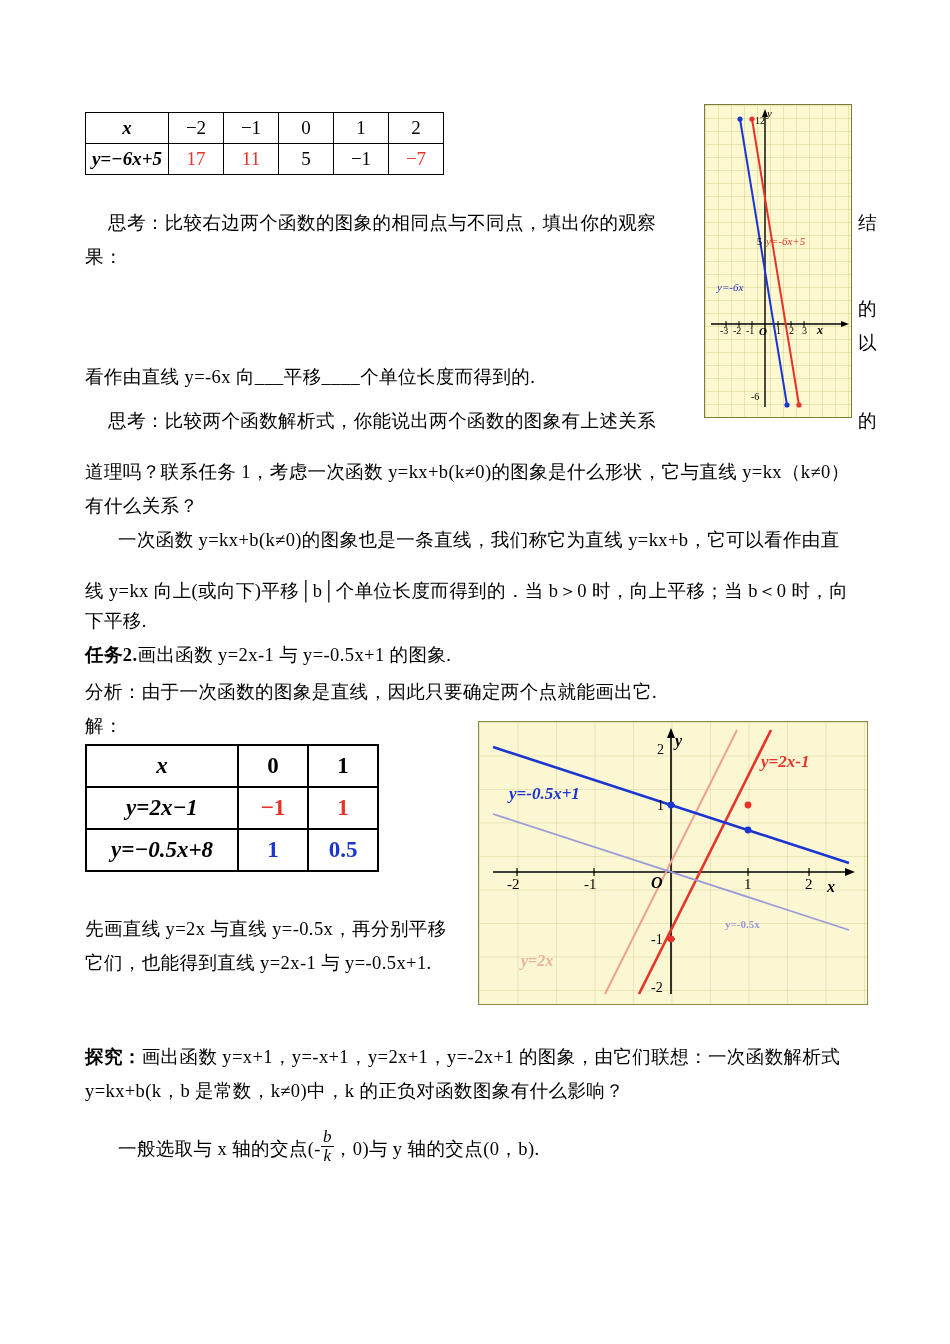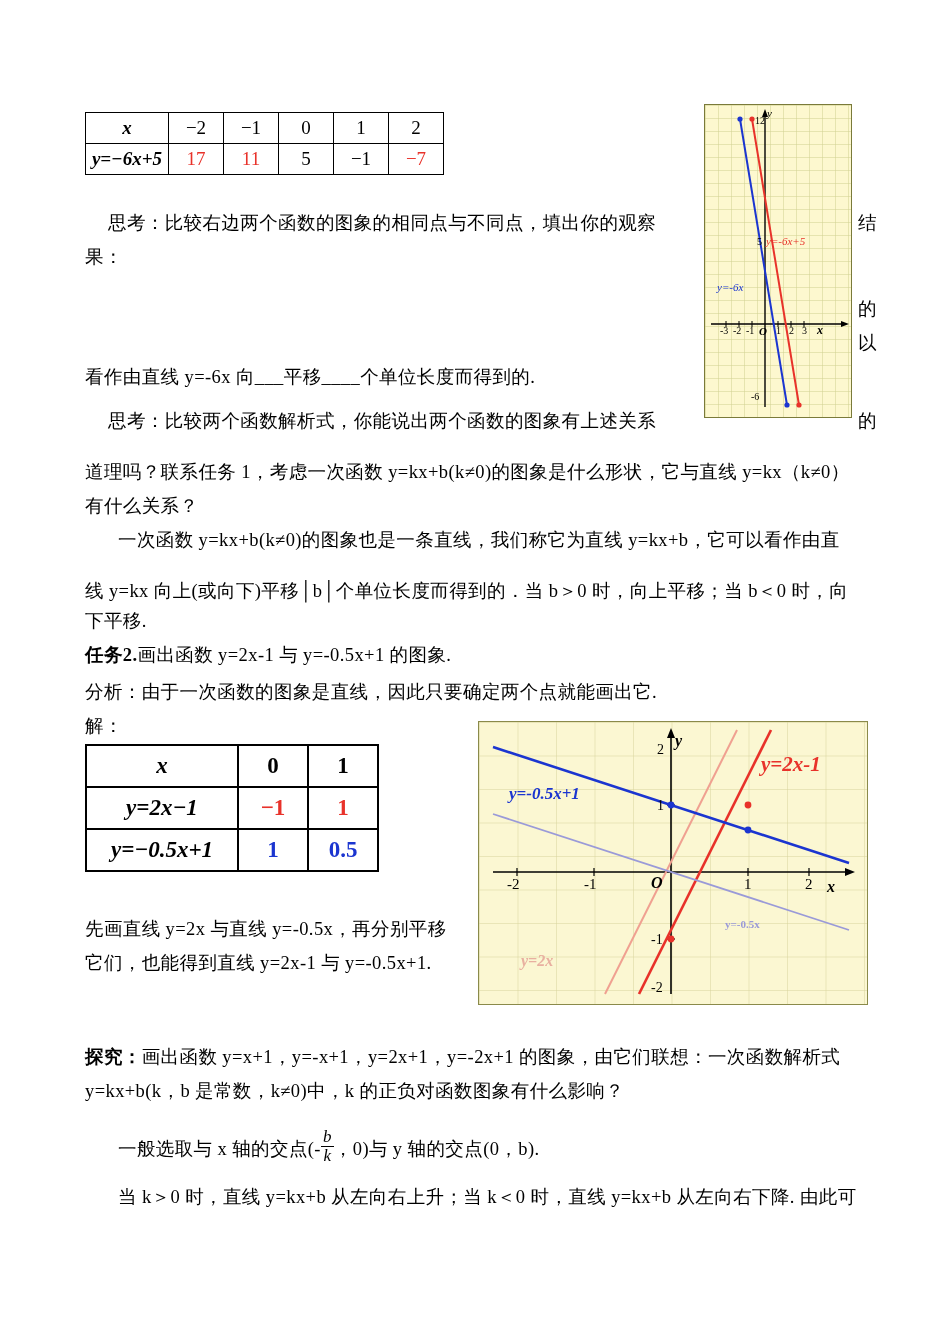--- a/index.html
+++ b/index.html
@@ -174,21 +174,21 @@
       <td class="h">x</td>
       <td class="c blk">0</td>
       <td class="c blk">1</td>
     </tr>
     <tr>
       <td class="h">y=2x−1</td>
       <td class="c red">−1</td>
       <td class="c red">1</td>
     </tr>
     <tr>
-      <td class="h">y=−0.5x+1</td>
+      <td class="h">y=−0.5x+8</td>
       <td class="c blue">1</td>
       <td class="c blue">0.5</td>
     </tr>
   </tbody>
     </table>
 
   <div class="graph2">
     <svg width="388" height="282" viewBox="0 0 388 282">
       <defs>
         <pattern id="g2" width="38.5" height="33.5" patternUnits="userSpaceOnUse">
@@ -226,29 +226,28 @@
     <span class="lbl" style="left:178px;top:20px;font-size:14px;">2</span>
     <span class="lbl" style="left:178px;top:76px;font-size:14px;">1</span>
     <span class="lbl" style="left:172px;top:210px;font-size:14px;">-1</span>
     <span class="lbl" style="left:172px;top:258px;font-size:14px;">-2</span>
     <span class="lbl" style="left:28px;top:154px;font-size:15px;">-2</span>
     <span class="lbl" style="left:105px;top:154px;font-size:15px;">-1</span>
     <span class="lbl" style="left:172px;top:152px;font-size:16px;font-style:italic;font-weight:bold;">O</span>
     <span class="lbl" style="left:265px;top:154px;font-size:15px;">1</span>
     <span class="lbl" style="left:326px;top:154px;font-size:15px;">2</span>
     <span class="lbl" style="left:348px;top:156px;font-size:16px;font-style:italic;font-weight:bold;">x</span>
-    <span class="lbl" style="left:282px;top:30px;font-size:21px;color:#e8322a;font-style:italic;font-weight:bold;">y=2x-1</span>
+    <span class="lbl" style="left:282px;top:30px;font-size:17px;color:#e8322a;font-style:italic;font-weight:bold;">y=2x-1</span>
     <span class="lbl" style="left:30px;top:62px;font-size:17px;color:#1b35d0;font-style:italic;font-weight:bold;">y=-0.5x+1</span>
     <span class="lbl" style="left:42px;top:230px;font-size:16px;color:#e8b0a0;font-style:italic;font-weight:bold;">y=2x</span>
     <span class="lbl" style="left:246px;top:196px;font-size:11px;color:#9a9ad8;font-weight:bold;">y=-0.5x</span>
   </div>
 
   <div class="par" style="left:85px;top:912px;">先画直线 y=2x 与直线 y=-0.5x，再分别平移</div>
   <div class="par" style="left:85px;top:946px;">它们，也能得到直线 y=2x-1 与 y=-0.5x+1.</div>
 
   <div class="par" style="left:85px;top:1040px;width:800px;"><span class="bold">探究：</span><span>画出函数 y=x+1，y=-x+1，y=2x+1，y=-2x+1 的图象，由它们联想：一次函数解析式</span></div>
   <div class="par" style="left:85px;top:1074px;width:800px;">y=kx+b(k，b 是常数，k≠0)中，k 的正负对函数图象有什么影响？</div>
 
   <div class="par" style="left:118px;top:1128px;"><span>一般选取与 x 轴的交点(-</span><span class="frac"><span class="num">b</span><span class="den">k</span></span><span>，0)与 y 轴的交点(0，b).</span></div>
 
-  <div class="par" style="left:118px;top:1180px;width:800px;">当 k＞0 时，直线 y=kx+b 从左向右上升；当 k＜0 时，直线 y=kx+b 从左向右下降. 由此可</div>
 
 </div>
 
 </body></html>

